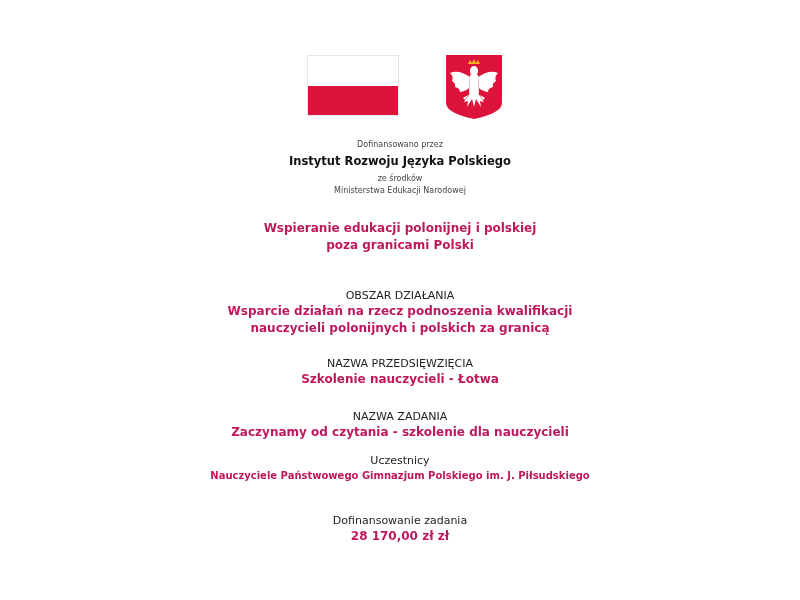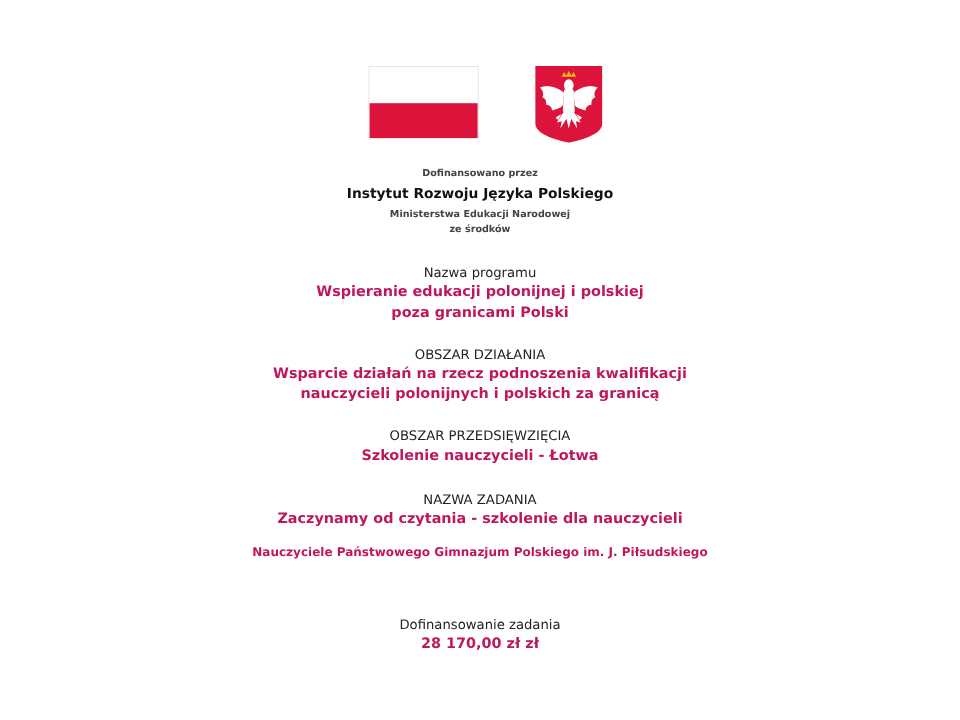--- a/index.html
+++ b/index.html
@@ -5,21 +5,21 @@
     html, body { margin: 0; padding: 0; background: #ffffff; }
     body { width: 800px; height: 600px; position: relative; overflow: hidden;
            font-family: "DejaVu Sans", "Liberation Sans", sans-serif; color: #1a1a1a; }
     .flag { position: absolute; left: 307px; top: 55px; width: 92px; height: 61px;
             border: 1px solid #e6e6e6; box-sizing: border-box; }
     .flag .white { height: 50%; background: #ffffff; }
     .flag .red { height: 50%; background: #dc143c; }
     .emblem { position: absolute; left: 446px; top: 55px; width: 56px; height: 64px; }
     .block { position: absolute; left: 0; width: 800px; text-align: center; }
     .funded { top: 139px; }
-    .funded .small { font-size: 8px; font-weight: bold; color: #444; line-height: 12px; }
+    .funded .small { font-size: 8px; font-weight: normal; color: #444; line-height: 12px; }
     .funded .big { font-size: 11.5px; font-weight: bold; color: #111; line-height: 16px; margin: 2px 12px 4px; }
     .sec .lbl { font-size: 11px; color: #222; line-height: 15px; }
     .sec .val { font-size: 12px; font-weight: bold; color: #be185d; line-height: 17px; }
     .sec .val.sm { font-size: 10px; line-height: 15px; }
   </style>
 </head>
 <body>
 
 <div class="flag">
   <div class="white"></div>
@@ -36,46 +36,46 @@
     <path d="M32 22 Q44 14 52 18 Q48 22 50 26 Q46 28 47 32 Q42 33 42 37 Q36 36 33 33 Z"></path>
     <path d="M24 38 L18 47 L22 46 L21 52 L26 44 L28 52 L30 44 L35 52 L34 46 L38 47 L32 38 Z"></path>
     <path d="M22 40 L17 43 L19 45 Z"></path>
     <path d="M34 40 L39 43 L37 45 Z"></path>
   </g>
 </svg>
 
 <div class="block funded">
   <div class="small">Dofinansowano przez</div>
   <div class="big">Instytut Rozwoju Języka Polskiego</div>
+  <div class="small">ze środków</div>
   <div class="small">Ministerstwa Edukacji Narodowej</div>
-  <div class="small">ze środków</div>
 </div>
 
 <div class="block sec" style="top:220px">
-  <div class="lbl">Nazwa programu</div>
   <div class="val">Wspieranie edukacji polonijnej i polskiej</div>
   <div class="val">poza granicami Polski</div>
 </div>
 
 <div class="block sec" style="top:288px">
   <div class="lbl">OBSZAR DZIAŁANIA</div>
   <div class="val">Wsparcie działań na rzecz podnoszenia kwalifikacji</div>
   <div class="val">nauczycieli polonijnych i polskich za granicą</div>
 </div>
 
 <div class="block sec" style="top:356px">
-  <div class="lbl">OBSZAR PRZEDSIĘWZIĘCIA</div>
+  <div class="lbl">NAZWA PRZEDSIĘWZIĘCIA</div>
   <div class="val">Szkolenie nauczycieli - Łotwa</div>
 </div>
 
 <div class="block sec" style="top:409px">
   <div class="lbl">NAZWA ZADANIA</div>
   <div class="val">Zaczynamy od czytania - szkolenie dla nauczycieli</div>
 </div>
 
 <div class="block sec" style="top:453px">
+  <div class="lbl">Uczestnicy</div>
   <div class="val sm">Nauczyciele Państwowego Gimnazjum Polskiego im. J. Piłsudskiego</div>
 </div>
 
 <div class="block sec" style="top:513px">
   <div class="lbl">Dofinansowanie zadania</div>
   <div class="val">28 170,00 zł zł</div>
 </div>
 
 </body></html>

